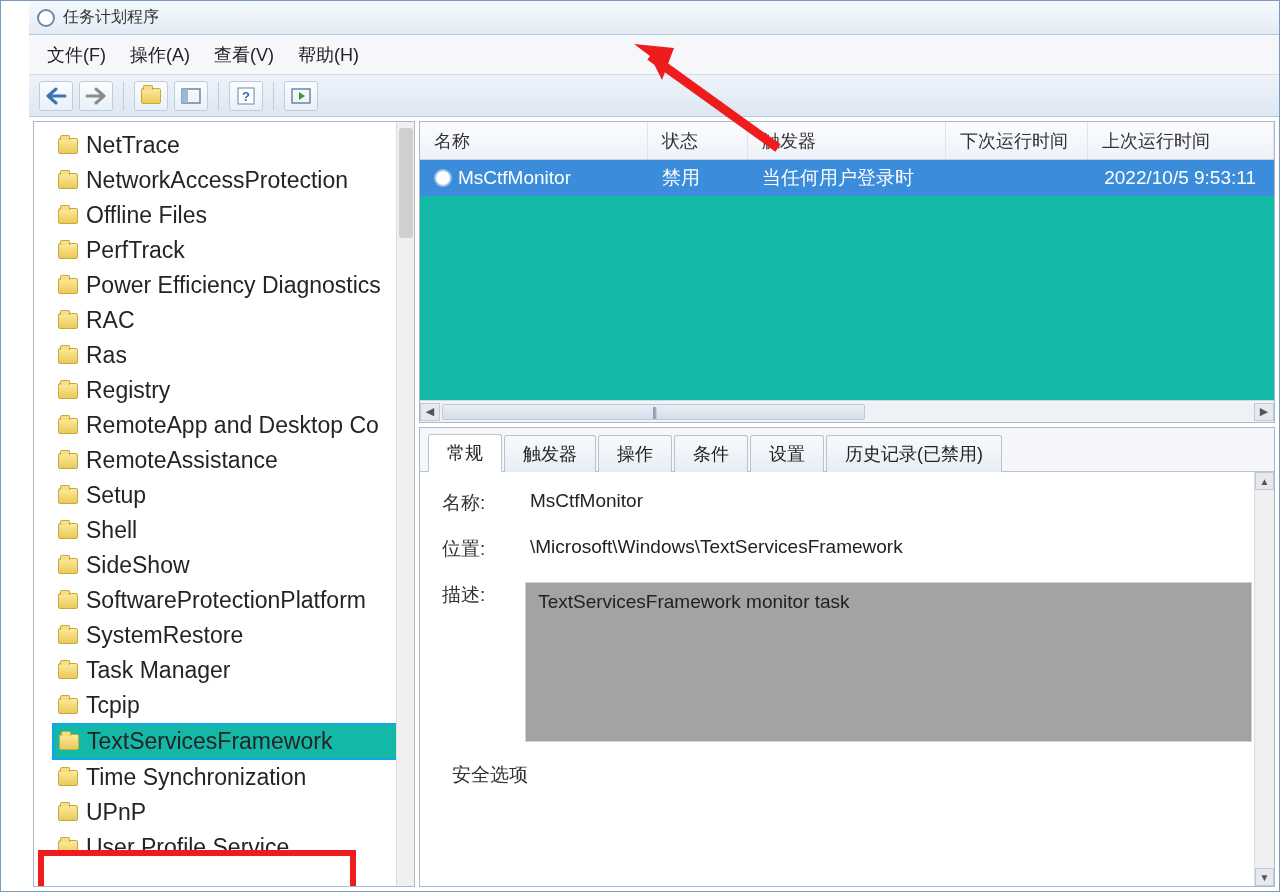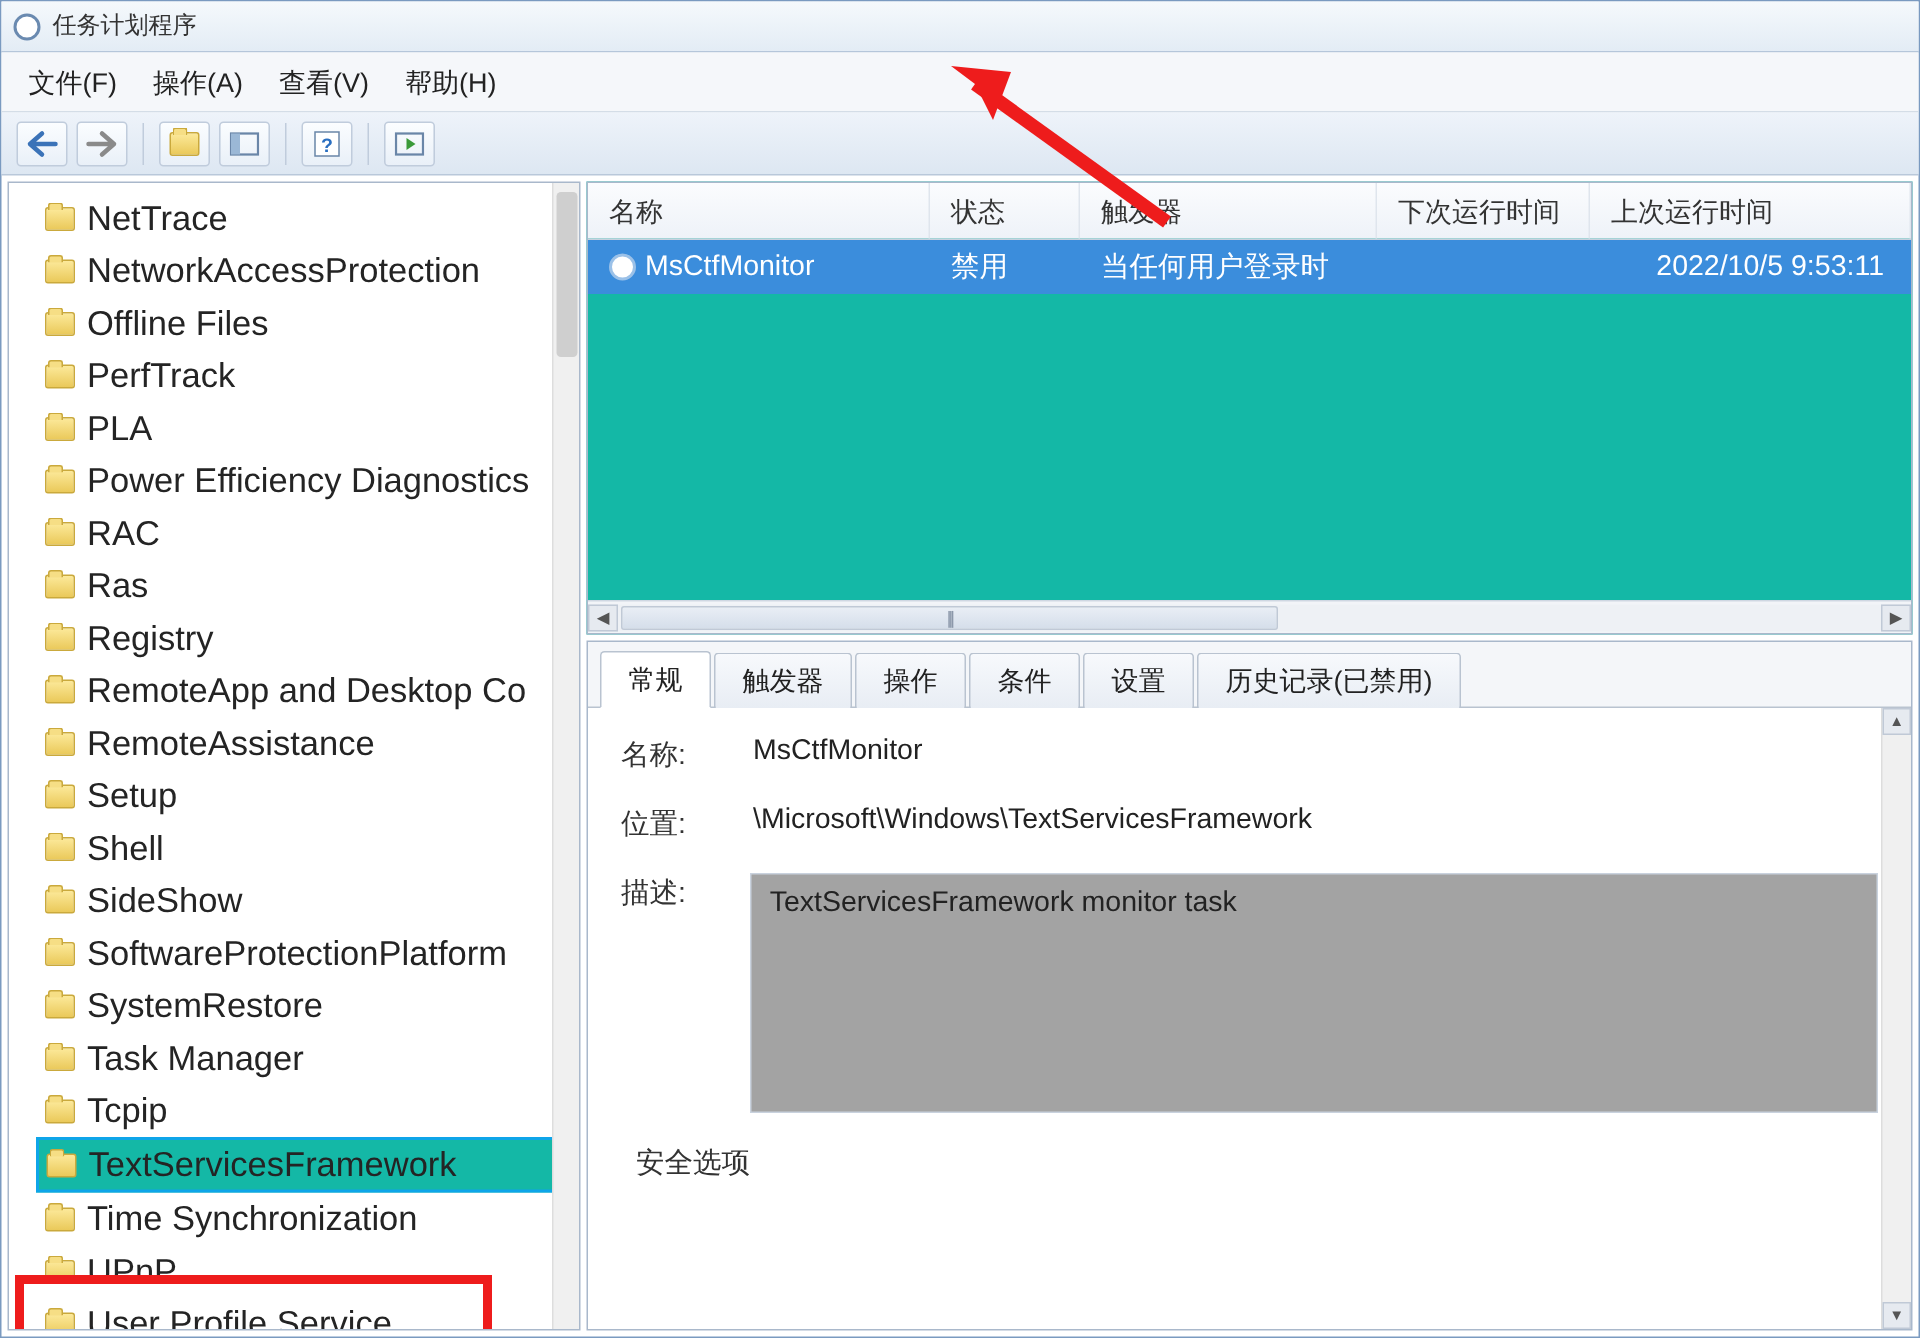--- a/index.html
+++ b/index.html
@@ -11,20 +11,21 @@
   height: 892px;
   overflow: hidden;
   color: #222;
 }
 .window {
   width: 1280px;
   height: 892px;
   display: flex;
   flex-direction: column;
   border: 1px solid #7a9ac0;
+  padding-left: 28px;
 }
 .titlebar {
   height: 34px;
   background: linear-gradient(to bottom, #f5f9fc 0%, #e3ecf5 100%);
   border-bottom: 1px solid #b5c6da;
   display: flex;
   align-items: center;
   padding: 0 8px;
   gap: 8px;
   font-size: 16px;
@@ -390,24 +391,20 @@
             <span class="folder-icon"></span>
             <span>NetworkAccessProtection</span>
           </div>
           <div class="tree-item">
             <span class="folder-icon"></span>
             <span>Offline Files</span>
           </div>
           <div class="tree-item">
             <span class="folder-icon"></span>
             <span>PerfTrack</span>
-          </div>
-          <div class="tree-item">
-            <span class="folder-icon"></span>
-            <span>PLA</span>
           </div>
           <div class="tree-item">
             <span class="folder-icon"></span>
             <span>Power Efficiency Diagnostics</span>
           </div>
           <div class="tree-item">
             <span class="folder-icon"></span>
             <span>RAC</span>
           </div>
           <div class="tree-item">

